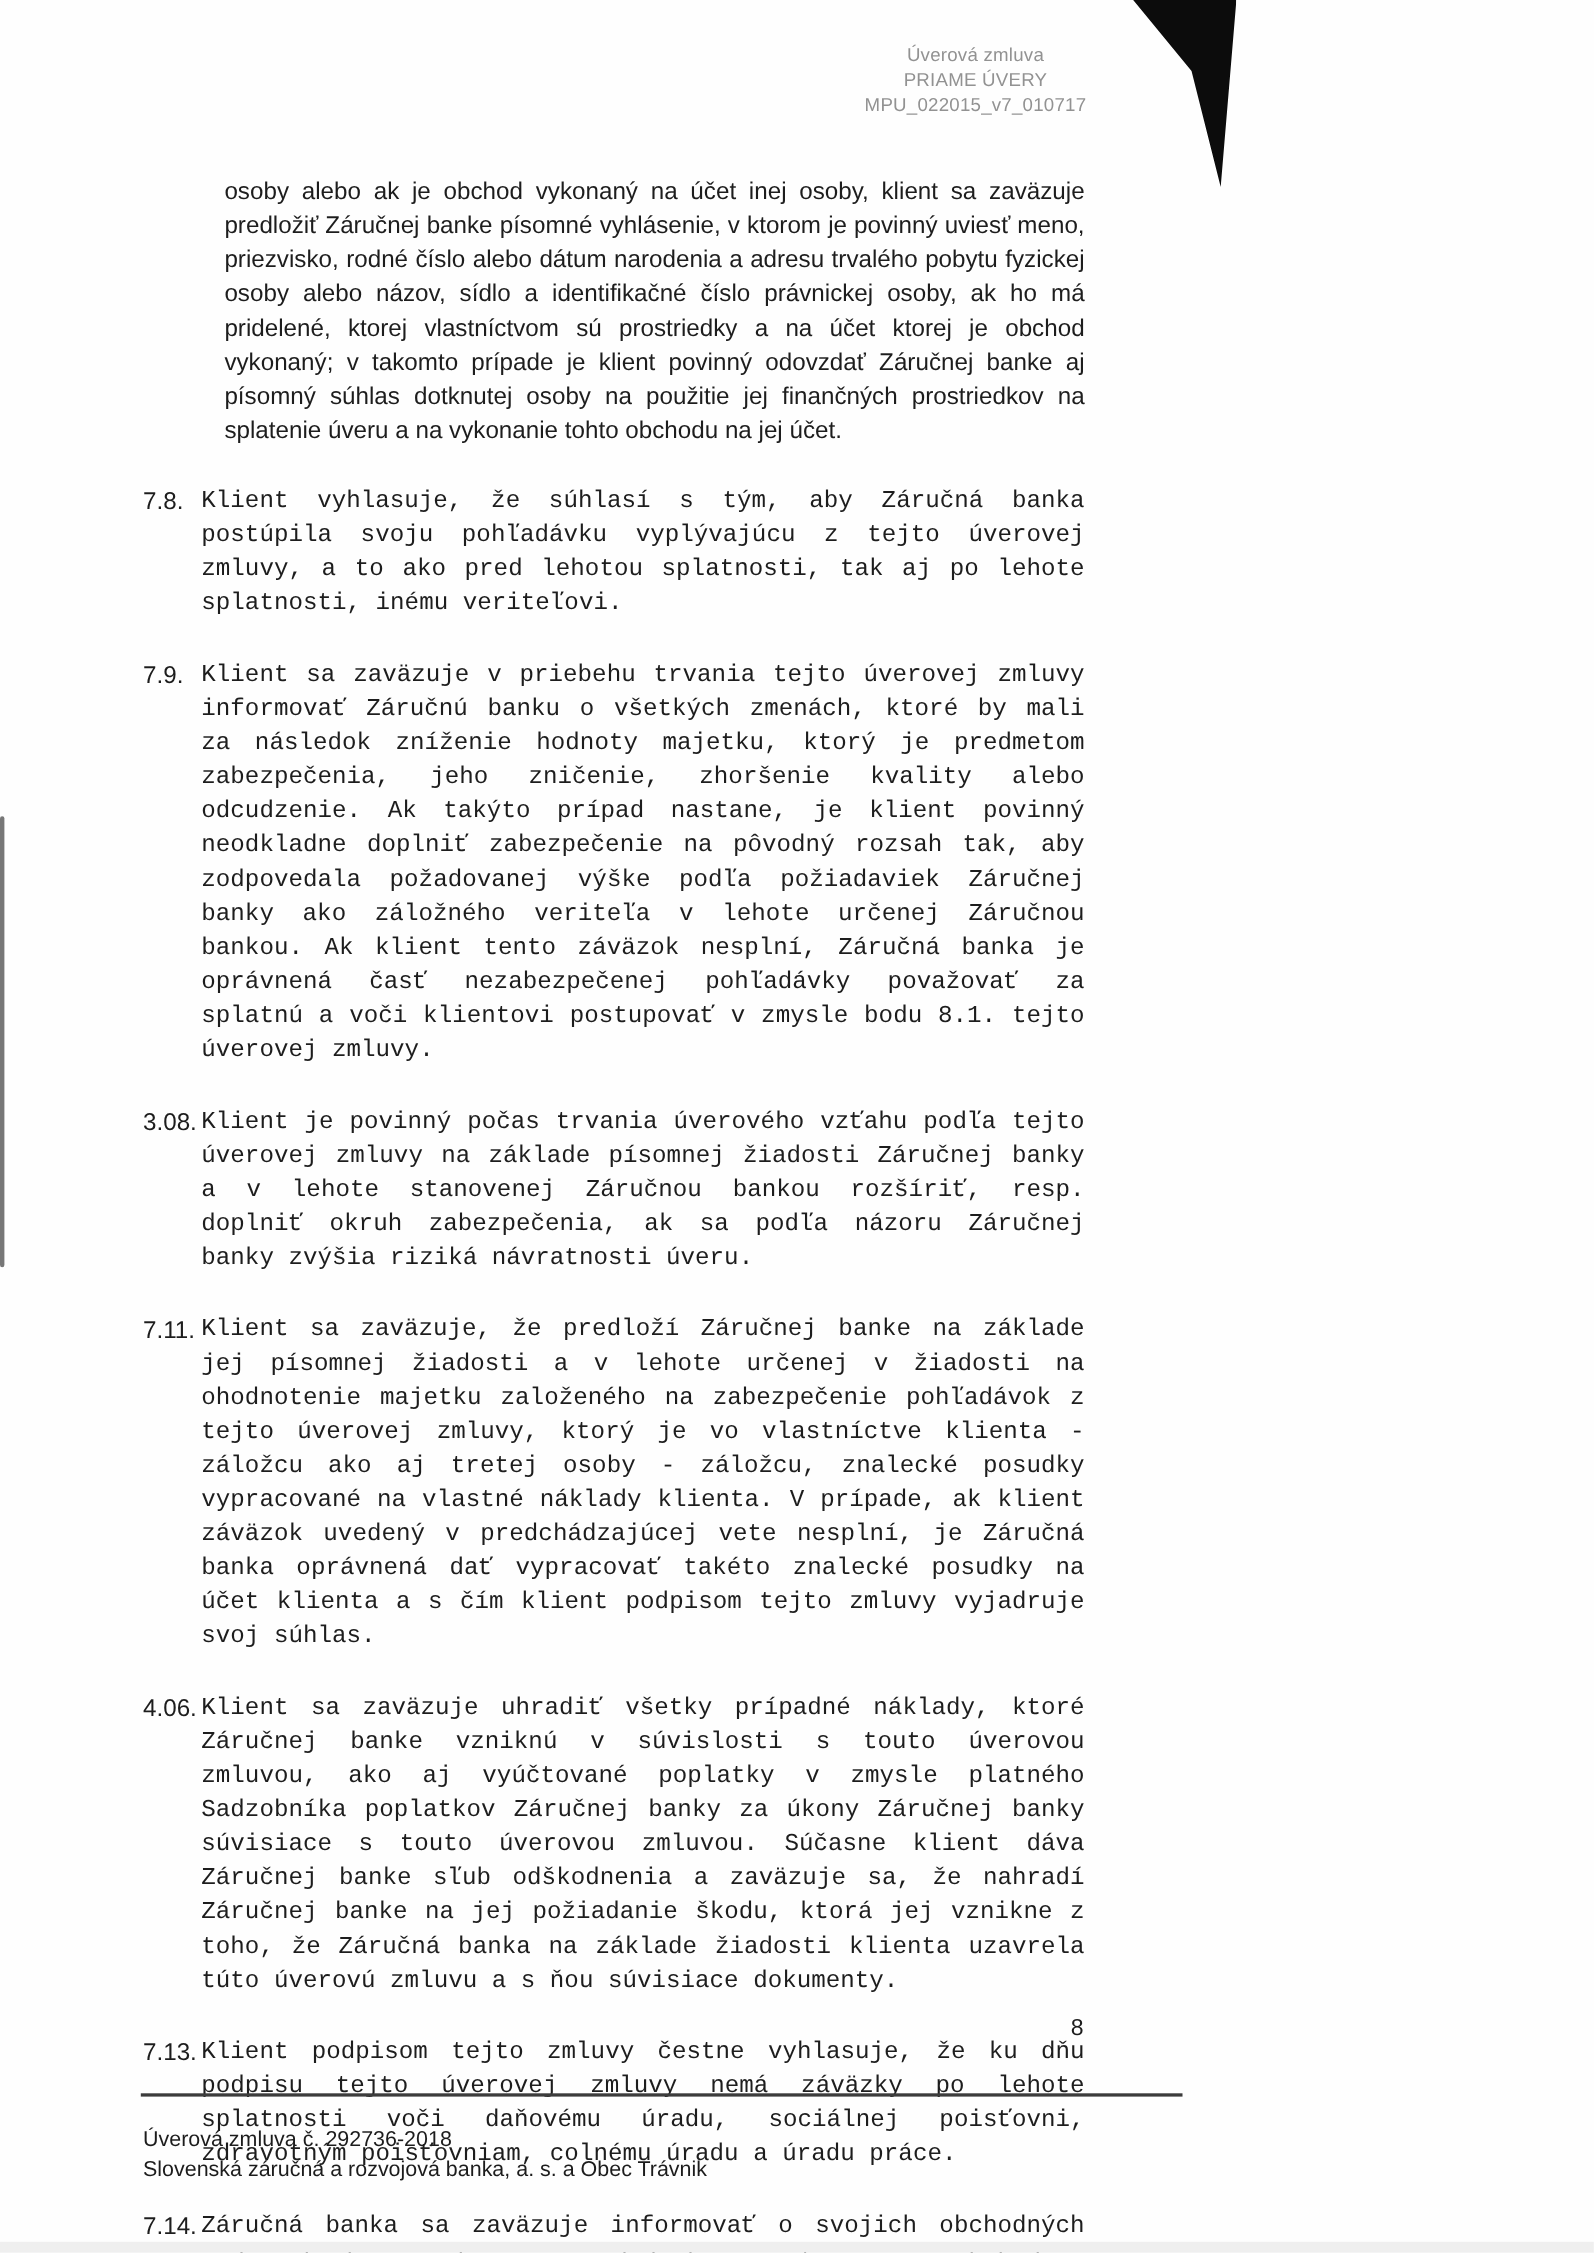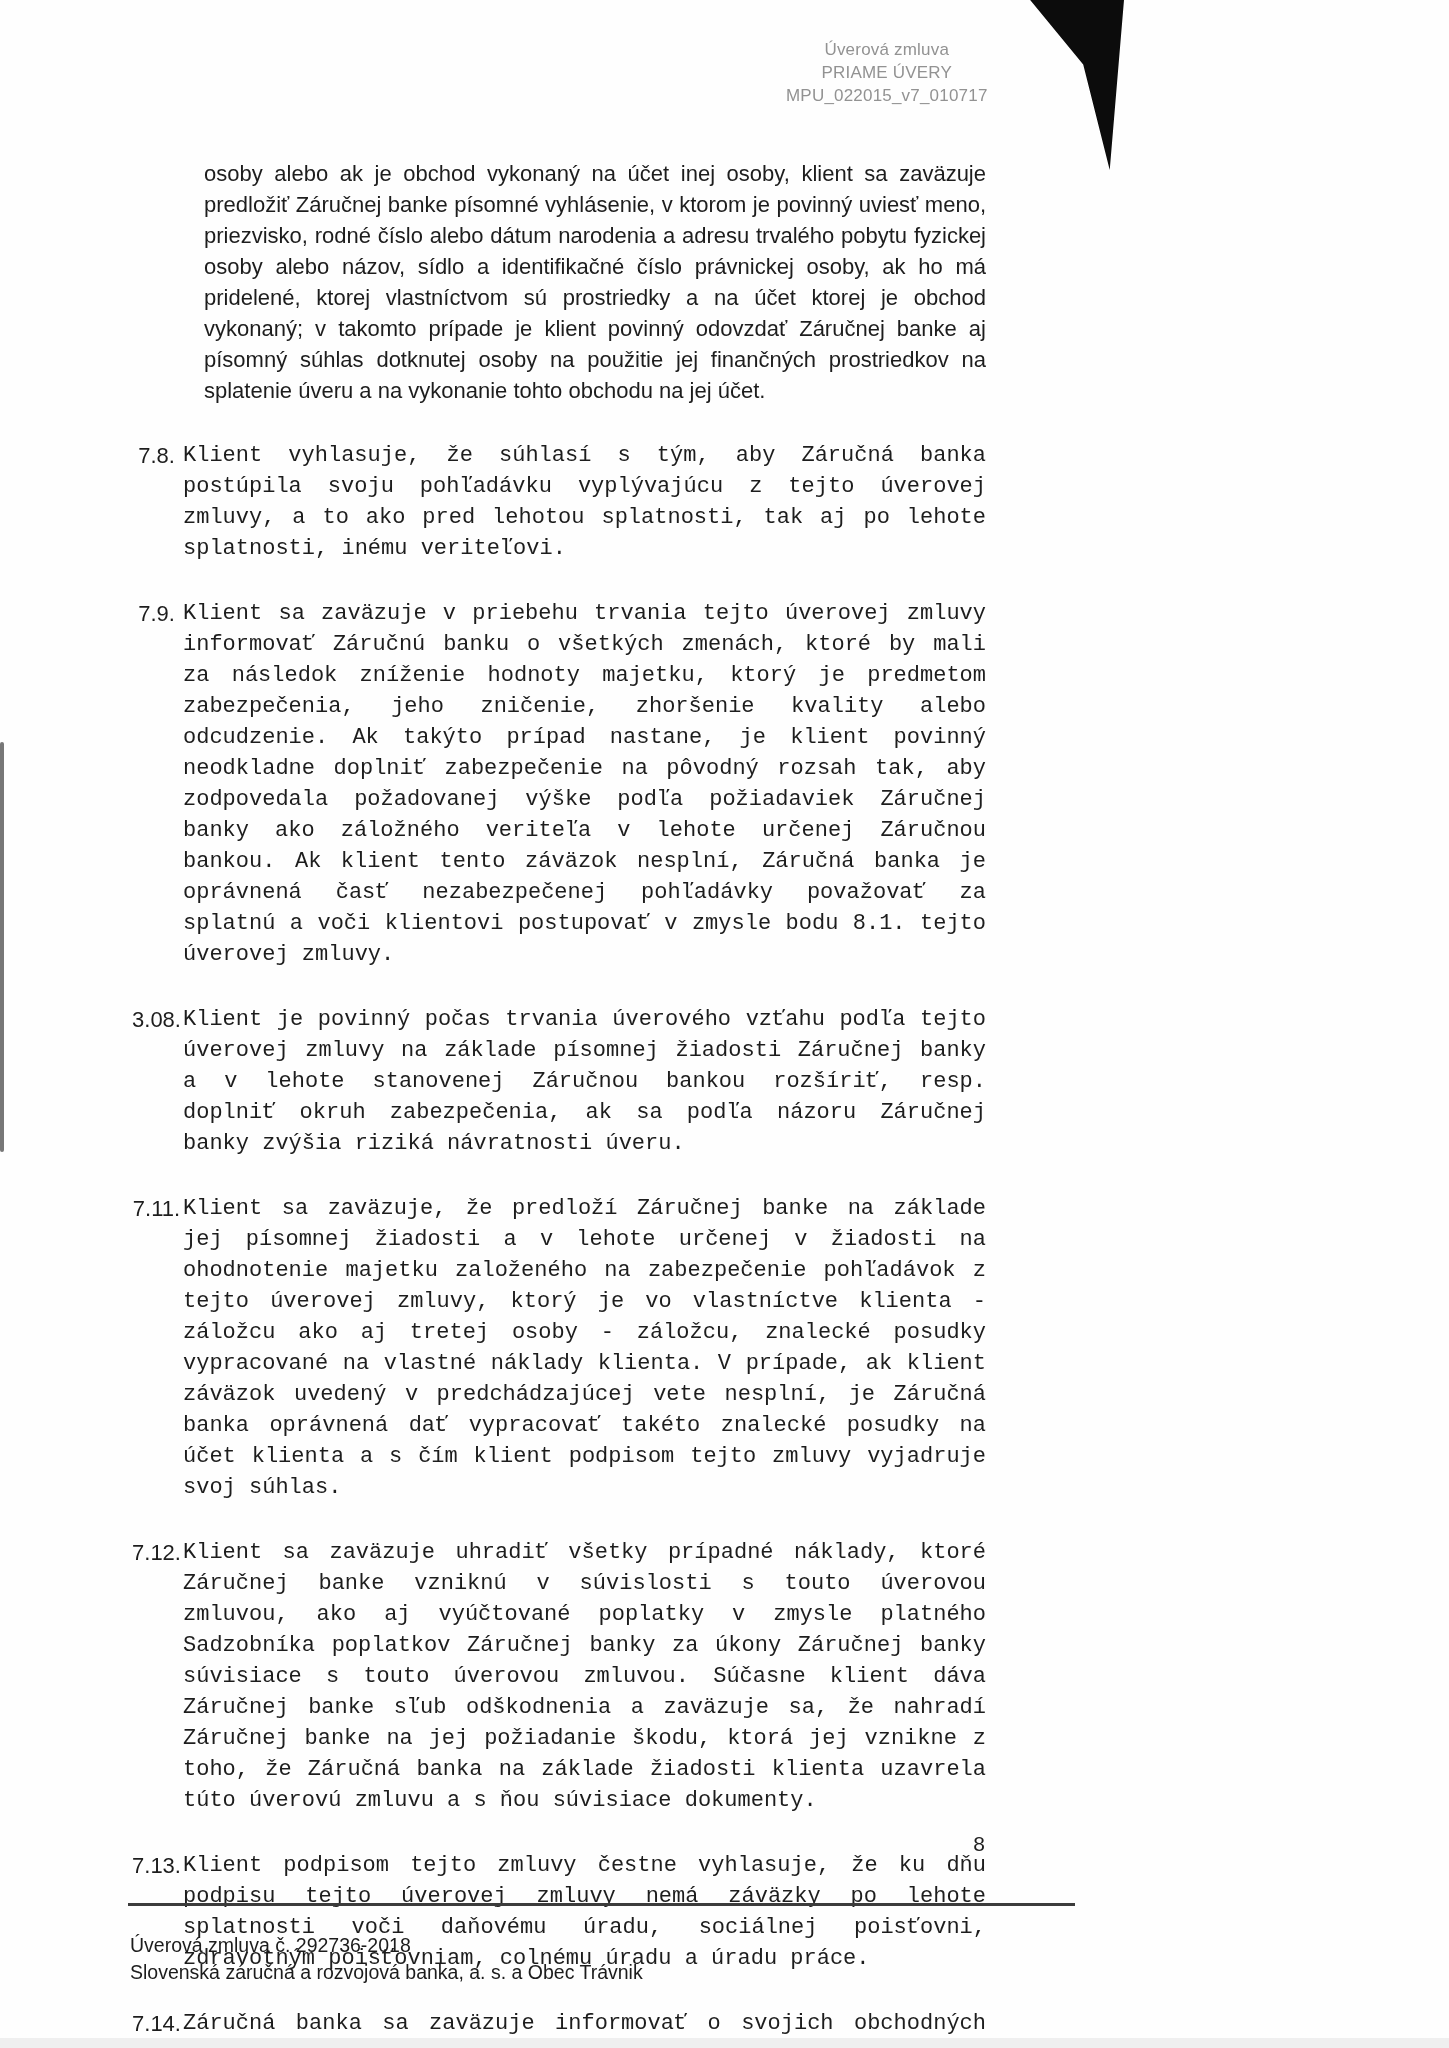--- a/index.html
+++ b/index.html
@@ -43,21 +43,20 @@
     margin: 0 0 0 74px;
     text-align: justify;
   }
   .section {
     display: flex;
     margin-top: 34px;
   }
   .section .num {
     flex: 0 0 53px;
     white-space: nowrap;
-    text-align: center;
   }
   .section .txt {
     flex: 1 1 auto;
     text-align: justify;
     font-family: Liberation Mono, monospace;
   }
   .pageno {
     position: absolute; left: 955px; top: 1832px; width: 30px;
     text-align: right;
     font-size: 21px; color: #1d1d1d;
@@ -110,21 +109,21 @@
       <div class="num">3.08.</div>
       <div class="txt">Klient je povinný počas trvania úverového vzťahu podľa tejto úverovej zmluvy na základe písomnej žiadosti Záručnej banky a v lehote stanovenej Záručnou bankou rozšíriť, resp. doplniť okruh zabezpečenia, ak sa podľa názoru Záručnej banky zvýšia riziká návratnosti úveru.</div>
     </div>
 
     <div class="section">
       <div class="num">7.11.</div>
       <div class="txt">Klient sa zaväzuje, že predloží Záručnej banke na základe jej písomnej žiadosti a v lehote určenej v žiadosti na ohodnotenie majetku založeného na zabezpečenie pohľadávok z tejto úverovej zmluvy, ktorý je vo vlastníctve klienta - záložcu ako aj tretej osoby - záložcu, znalecké posudky vypracované na vlastné náklady klienta. V prípade, ak klient záväzok uvedený v predchádzajúcej vete nesplní, je Záručná banka oprávnená dať vypracovať takéto znalecké posudky na účet klienta a s čím klient podpisom tejto zmluvy vyjadruje svoj súhlas.</div>
     </div>
 
     <div class="section">
-      <div class="num">7.12.</div>
+      <div class="num">4.06.</div>
       <div class="txt">Klient sa zaväzuje uhradiť všetky prípadné náklady, ktoré Záručnej banke vzniknú v súvislosti s touto úverovou zmluvou, ako aj vyúčtované poplatky v zmysle platného Sadzobníka poplatkov Záručnej banky za úkony Záručnej banky súvisiace s touto úverovou zmluvou. Súčasne klient dáva Záručnej banke sľub odškodnenia a zaväzuje sa, že nahradí Záručnej banke na jej požiadanie škodu, ktorá jej vznikne z toho, že Záručná banka na základe žiadosti klienta uzavrela túto úverovú zmluvu a s ňou súvisiace dokumenty.</div>
     </div>
 
     <div class="section">
       <div class="num">7.13.</div>
       <div class="txt">Klient podpisom tejto zmluvy čestne vyhlasuje, že ku dňu podpisu tejto úverovej zmluvy nemá záväzky po lehote splatnosti voči daňovému úradu, sociálnej poisťovni, zdravotným poisťovniam, colnému úradu a úradu práce.</div>
     </div>
 
     <div class="section">
       <div class="num">7.14.</div>

